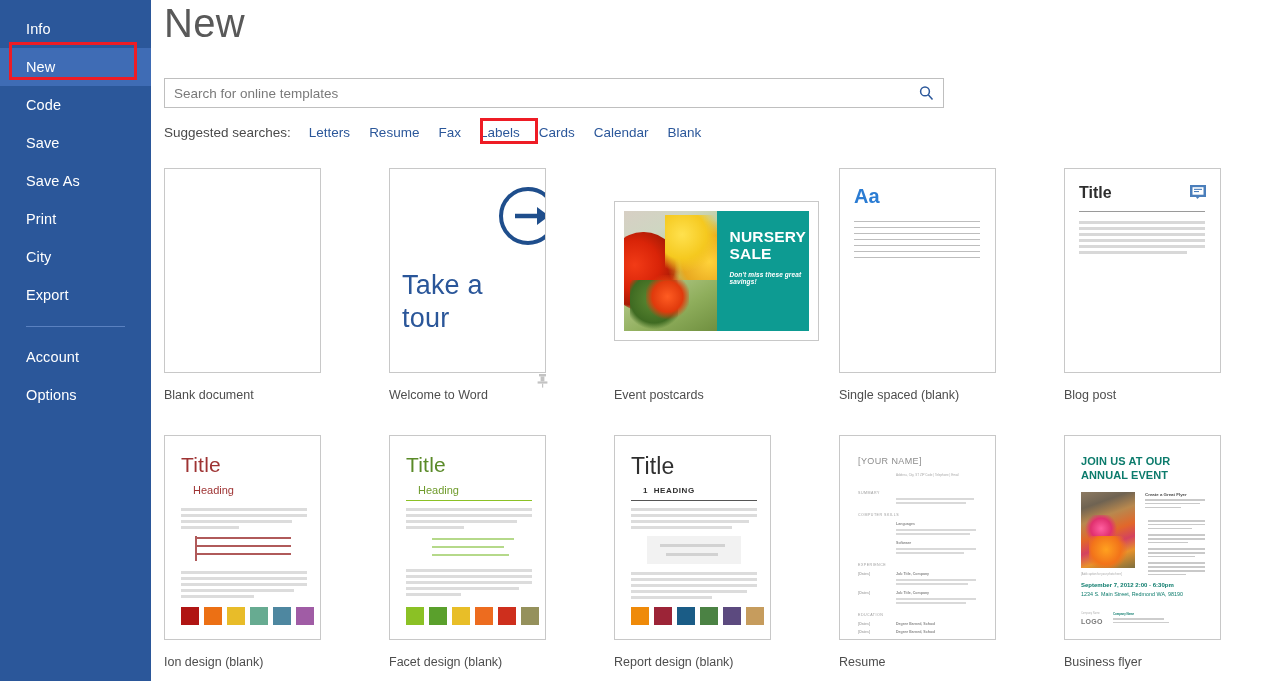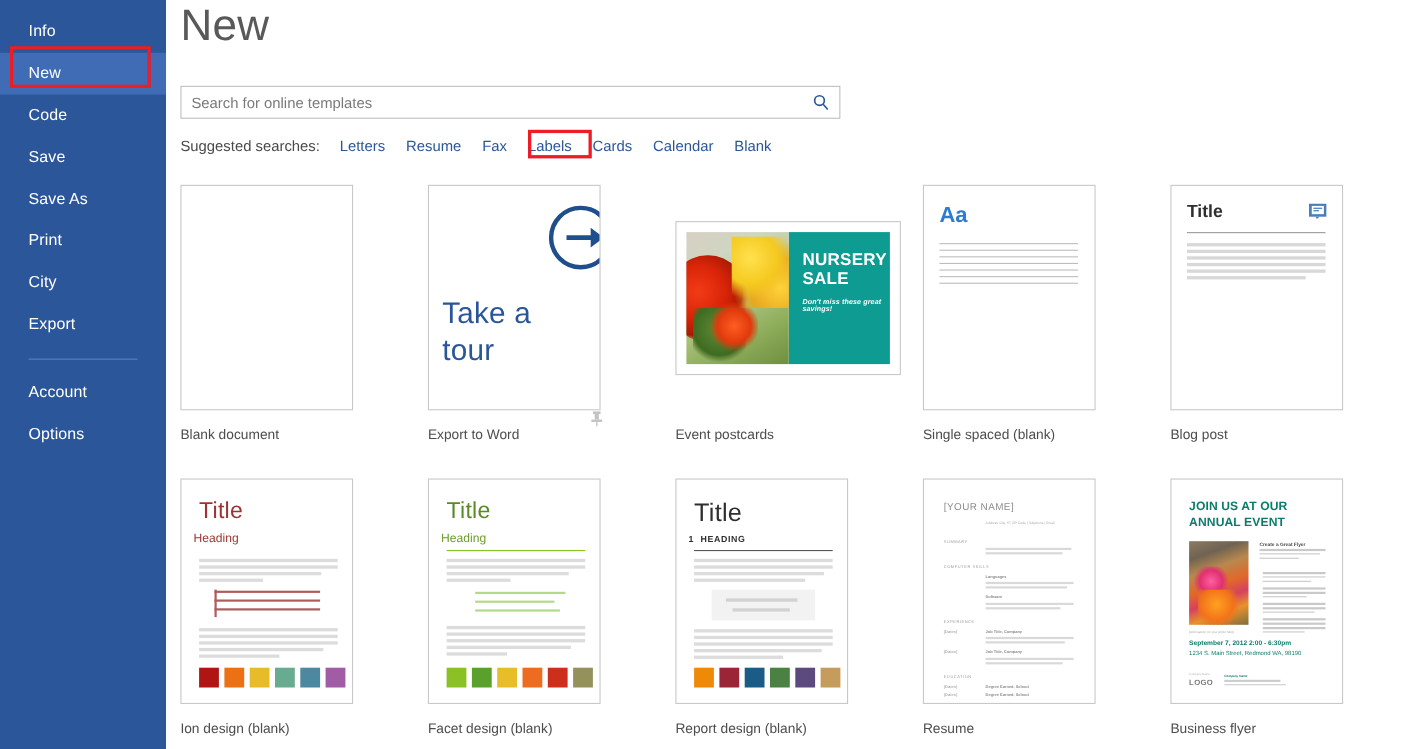--- a/index.html
+++ b/index.html
@@ -32,21 +32,21 @@
   .main { flex: 1; position: relative; background: #fff; padding-left: 13px; }
   .page-title {
     font-size: 40px; color: #595959; font-weight: 300;
     letter-spacing: .3px; margin: -4px 0 0 0; padding-top: 0px;
     line-height: 54px;
   }
 
   
   .search-wrap { margin-top: 28px; position: relative; width: 664px; }
   .search-box {
-    width: 600px; height: 30px; border: 1px solid #bfbfbf;
+    width: 780px; height: 30px; border: 1px solid #bfbfbf;
     background: #fff; display: flex; align-items: center;
     padding: 0 8px 0 9px;
   }
   .search-box input {
     border: 0; outline: 0; flex: 1; font-size: 13.5px;
     color: #6b6b6b; font-family: "Liberation Sans", sans-serif;
     background: transparent;
   }
   .search-box input::placeholder { color: #7a7a7a; }
   .search-icon { color: #2b579a; flex-shrink: 0; display: flex; }
@@ -129,21 +129,21 @@
 
   
   .bp-title { position: absolute; left: 14px; top: 15px; font-size: 16px; font-weight: 700; color: #2e2e2e; }
   .bp-rule { position: absolute; left: 14px; top: 42px; width: 126px; height: 1px; background: #9a9a9a; }
   .bp-icon { position: absolute; right: 14px; top: 16px; }
   .bp-lines { position: absolute; left: 14px; top: 52px; width: 126px; }
   .bp-lines div { height: 3px; background: #d8d8d8; margin-bottom: 3px; }
 
   
   .d-title { position: absolute; left: 16px; top: 17px; font-size: 21px; font-weight: 400; letter-spacing: .2px; }
-  .d-head  { position: absolute; left: 11px; top: 48px; font-size: 11px; }
+  .d-head  { position: absolute; left: 28px; top: 48px; font-size: 11px; }
   .d-para { position: absolute; left: 16px; }
   .d-para div { height: 3px; background: #dcdcdc; margin-bottom: 3px; }
   .d-quote { position: absolute; left: 30px; }
   .d-quote div { height: 2px; margin-bottom: 6px; }
   .d-bar { position: absolute; width: 2px; }
   .swatches { position: absolute; left: 16px; bottom: 14px; display: flex; gap: 5px; }
   .swatches span { width: 18px; height: 18px; display: block; }
   .rule-under { position: absolute; height: 1px; }
   .callout { position: absolute; background: #f2f2f2; }
   .callout div { height: 3px; background: #d2d2d2; margin-bottom: 6px; }
@@ -271,21 +271,21 @@
                 <circle cx="31" cy="31" r="27" fill="none" stroke="#1f4e8c" stroke-width="4"></circle>
                 <line x1="18" y1="31" x2="42" y2="31" stroke="#1f4e8c" stroke-width="4.5"></line>
                 <polygon points="40,22 52,31 40,40" fill="#1f4e8c"></polygon>
               </svg>
             </span>
             <div class="tour-text">
               <div>Take a</div>
               <div>tour</div>
             </div>
           </div>
-          <div class="caption">Export to Word</div>
+          <div class="caption">Welcome to Word</div>
         </div>
 
         <div class="cell">
           <div style="height:205px; display:flex; align-items:center;">
             <div class="thumb-frame landscape">
               <div class="postcard">
                 <div class="pc-photo">
                   <div class="pc-leaf"></div>
                     <div class="pc-rose2"></div>
                 </div>

